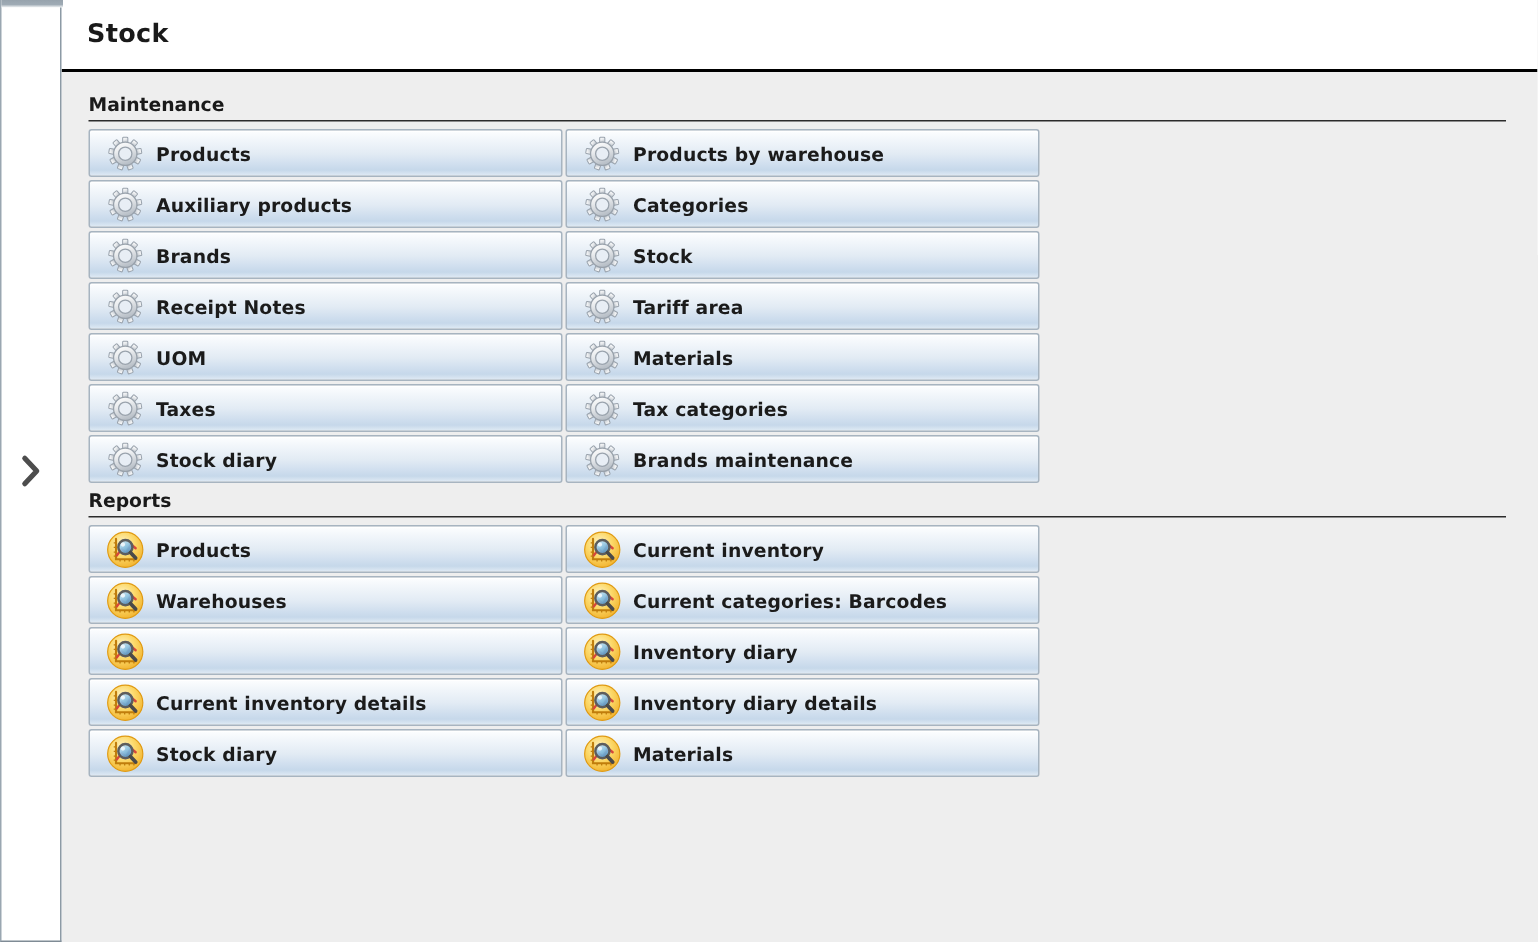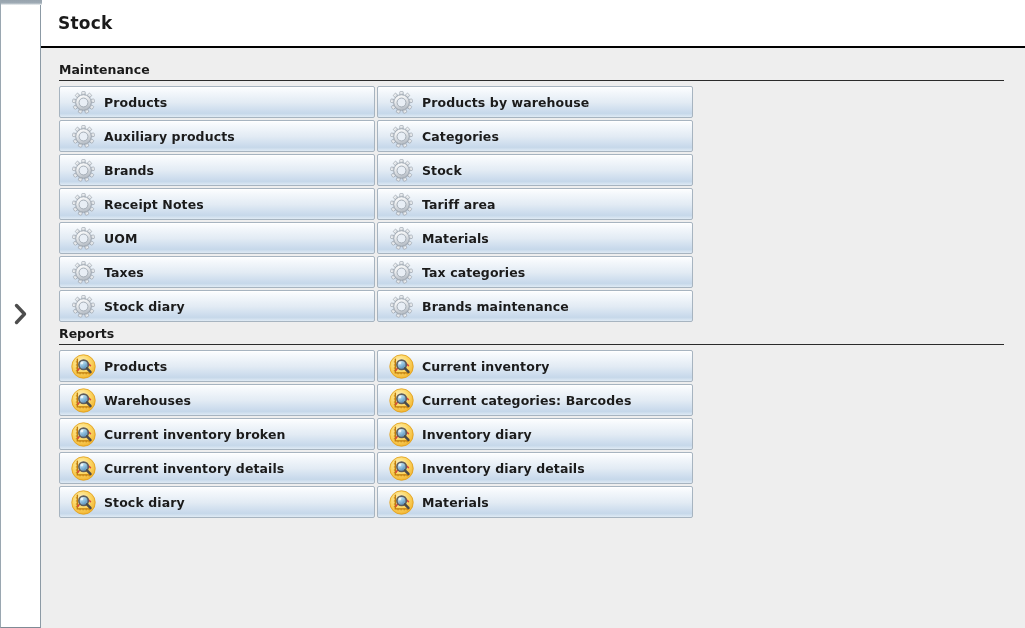--- a/index.html
+++ b/index.html
@@ -743,21 +743,20 @@
                     <path d="M19.0 19.6 V21.2"></path>
     </g>
 
     <path d="M7.2 16.9 L10.4 12.6 L13.6 15.0 L17.0 9.3 L20.2 12.0" fill="none" stroke="#d6483a" stroke-width="1.7" stroke-linecap="round" stroke-linejoin="round"></path>
 
     <circle cx="13.1" cy="11.2" r="4.9" fill="url(#lens_20)" fill-opacity="0.92" stroke="#5d5d5d" stroke-width="1.7"></circle>
     <circle cx="11.4" cy="9.4" r="1.5" fill="#ffffff" fill-opacity="0.75"></circle>
     <path d="M16.6 14.9 L20.2 18.7" stroke="#4a4a4a" stroke-width="2.6" stroke-linecap="round"></path>
   </svg>
 </span>
-              <span class="txt">Current inventory broken</span>
             </div>
             <div class="btn">
               <span class="ico">
   <svg viewBox="0 0 26 26" width="25" height="25">
     <defs>
       <radialGradient id="ydisc_22" cx="0.42" cy="0.34" r="0.78">
         <stop offset="0%" stop-color="#fff6cf"></stop>
         <stop offset="45%" stop-color="#fcd96a"></stop>
         <stop offset="100%" stop-color="#efa91f"></stop>
       </radialGradient>

